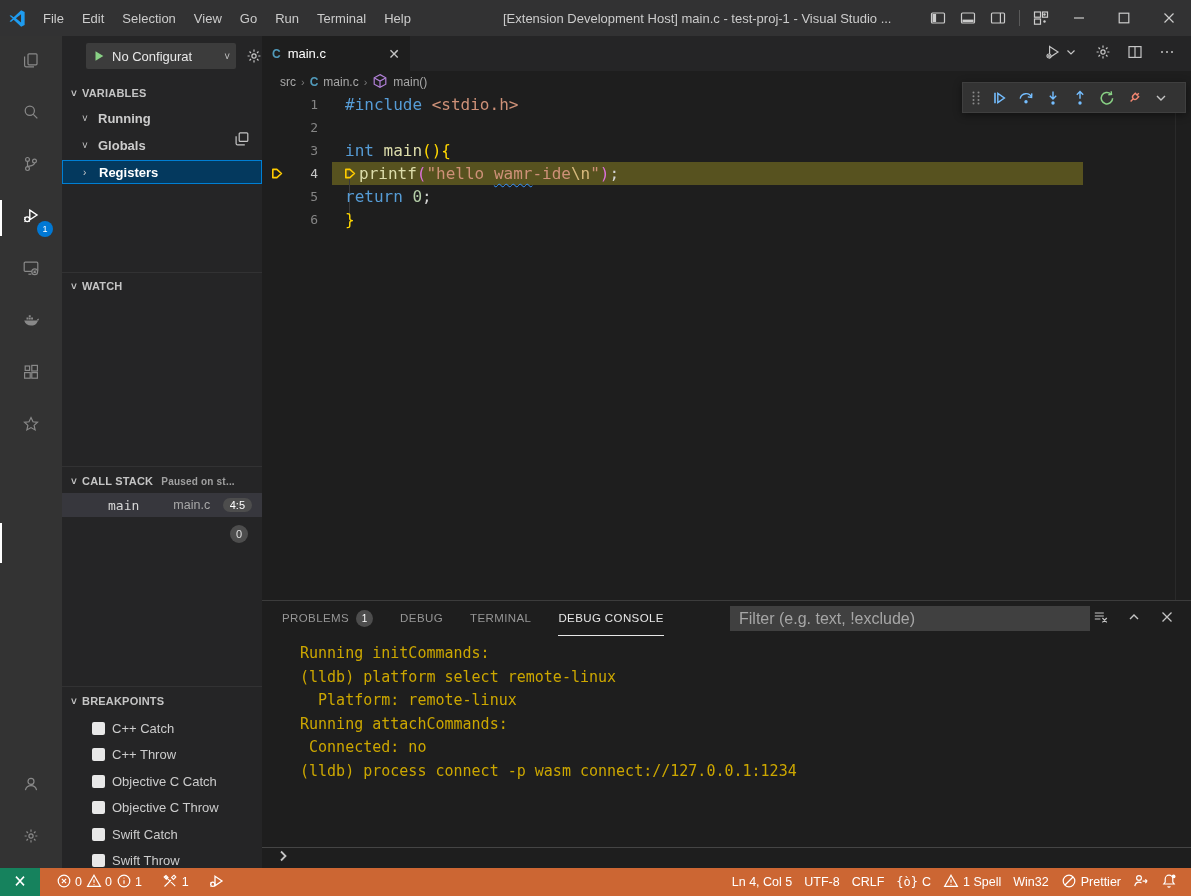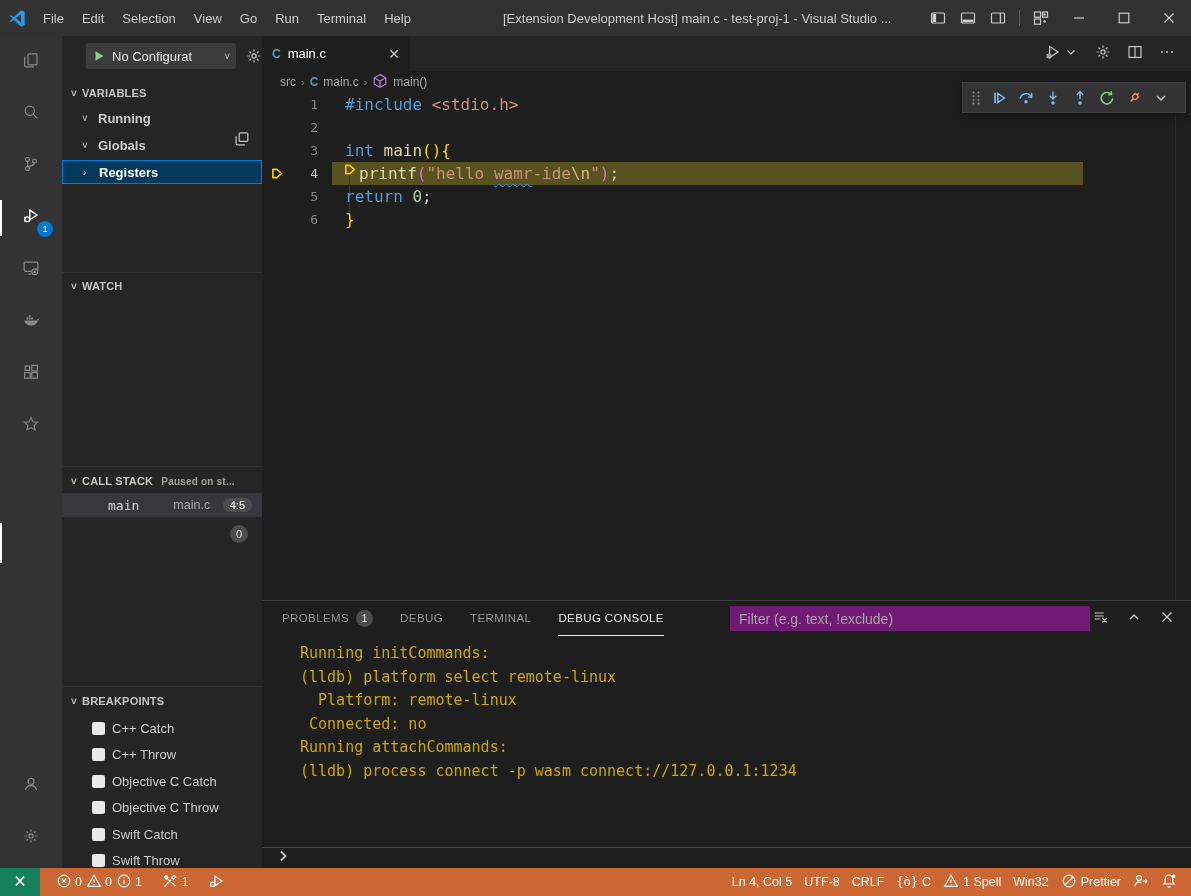--- a/index.html
+++ b/index.html
@@ -72,21 +72,21 @@
   .ea-run { display:flex; align-items:center; gap:2px; }
   .breadcrumbs { height:22px; display:flex; align-items:center; padding-left:18px; font-size:12px; color:#a9a9a9; gap:5px; }
   .bc-sep { color:#7a7a7a; font-size:11px; }
   .code-area { position:absolute; top:57px; left:0; right:0; bottom:0; }
   .code-row { display:flex; height:23px; position:relative; align-items:center; }
   .code-row:first-child { margin-top:10px; }
   .glyph { width:30px; display:flex; justify-content:center; z-index:2; }
   .lnum { width:26px; text-align:right; color:#858585; font:13px "DejaVu Sans Mono",monospace; z-index:2; }
   .code-row.current .lnum { color:#c6c6c6; }
   .ctext { padding-left:27px; font:16px/23px "DejaVu Sans Mono",monospace; white-space:pre; color:#d4d4d4;
-           z-index:2; display:flex; align-items:flex-start; }
+           z-index:2; display:flex; align-items:center; }
   .cur-bg { position:absolute; left:70px; width:751px; top:0; height:23px; background:#57521f; z-index:1; }
   .tok-kw{color:#569cd6} .tok-fn{color:#dcdcaa} .tok-str{color:#ce9178} .tok-esc{color:#d7ba7d}
   .tok-num{color:#b5cea8} .tok-pl{color:#d4d4d4} .tok-b1{color:#ffd700} .tok-b2{color:#da70d6}
   .squiggle { text-decoration:underline wavy #3794ff 1px; text-underline-offset:4px; }
   .inline-arrow { display:flex; margin:0 1px 0 -2px; }
   .indent-guide { position:absolute; left:87px; top:79px; width:1px; height:46px; background:#3c3c3c; z-index:2; }
   .scroll-edge { position:absolute; right:15px; top:58px; bottom:0; width:1px; background:#2a2a2a; }
 
   .debug-toolbar { position:absolute; left:700px; top:46px; width:224px; height:31px; background:#333333;
                    border:1px solid #3f3f3f; box-shadow:0 2px 8px rgba(0,0,0,.45); display:flex;
@@ -96,22 +96,22 @@
   .c-blue{color:#75beff} .c-green{color:#89d185} .c-red{color:#f48771} .c-gray{color:#c5c5c5}
 
   
   .panel { height:268px; border-top:1px solid #3c3c3c; position:relative; background:#1e1e1e; }
   .panel-header { height:35px; display:flex; align-items:center; padding-left:20px; position:relative; }
   .panel-tab { margin-right:27px; font-size:11.5px; letter-spacing:.4px; color:#969696; display:flex; gap:7px;
                align-items:center; height:100%; border-bottom:1px solid transparent; }
   .panel-tab.active { color:#e7e7e7; border-bottom-color:#e7e7e7; }
   .tab-badge { background:#4d4d4d; color:#fff; font-size:10px; width:17px; height:17px; border-radius:50%;
                display:flex; align-items:center; justify-content:center; letter-spacing:0; }
-  .panel-filter { position:absolute; left:468px; top:5px; width:360px; height:25px; background:#701a75;
-                  color:#a6a6a6; font-size:14px; display:flex; align-items:center; padding-left:9px; }
+  .panel-filter { position:absolute; left:468px; top:5px; width:360px; height:25px; background:#404040;
+                  color:#a6a6a6; font-size:16px; display:flex; align-items:center; padding-left:9px; }
   .panel-actions { position:absolute; right:16px; top:0; height:35px; display:flex; gap:17px; align-items:center; color:#c5c5c5; }
   .console { position:absolute; top:37px; left:0; right:0; bottom:22px; font:15px/23.5px "DejaVu Sans Mono",monospace;
              color:#cca700; white-space:pre; padding-left:38px; padding-top:4px; overflow:hidden; }
   .console-input { position:absolute; bottom:0; left:0; right:0; height:21px; border-top:1px solid #454545;
                    display:flex; align-items:center; padding-left:13px; color:#c5c5c5; }
 
   
   .statusbar { height:28px; background:#cc6633; display:flex; align-items:center; color:#ffffff; font-size:12.5px; }
   .sb-remote { width:40px; height:100%; background:#16825d; display:flex; align-items:center; justify-content:center; flex:none; }
   .sb-item { display:flex; align-items:center; gap:4px; padding:0 6px; height:100%; white-space:nowrap; }
@@ -525,21 +525,21 @@
         <span><svg width="16" height="16" viewBox="0 0 16 16" fill="none" stroke="currentColor" stroke-width="1.2">
               <path d="M1.8 4h9M1.8 7h9M1.8 10h5.6M9.4 9l4.4 4.4M13.8 9L9.4 13.4"></path>
             </svg></span>
         <span><svg width="16" height="16" viewBox="0 0 16 16" fill="none" stroke="currentColor" stroke-width="1.2">
               <path d="M4 10l4-4 4 4" stroke-width="1.4"></path>
             </svg></span>
         <span><svg width="16" height="16" viewBox="0 0 16 16" fill="none" stroke="currentColor" stroke-width="1.2">
               <path d="M3.5 3.5l9 9M12.5 3.5l-9 9" stroke-width="1.3"></path>
             </svg></span>
       </div>
-      <div class="console" id="console-out"><div>Running initCommands:</div><div>(lldb) platform select remote-linux</div><div>  Platform: remote-linux</div><div> Connected: no</div><div>Running attachCommands:</div><div>(lldb) process connect -p wasm connect://127.0.0.1:1234</div></div>
+      <div class="console" id="console-out"><div>Running initCommands:</div><div>(lldb) platform select remote-linux</div><div>  Platform: remote-linux</div><div>Running attachCommands:</div><div> Connected: no</div><div>(lldb) process connect -p wasm connect://127.0.0.1:1234</div></div>
       <div class="console-input">
         <span><svg width="16" height="16" viewBox="0 0 16 16" fill="none" stroke="currentColor" stroke-width="1.2">
               <path d="M6 3.5L10.5 8 6 12.5" stroke-width="1.8"></path>
             </svg></span>
       </div>
     </div>
   </div>
 </div>
 
 <div class="statusbar">

